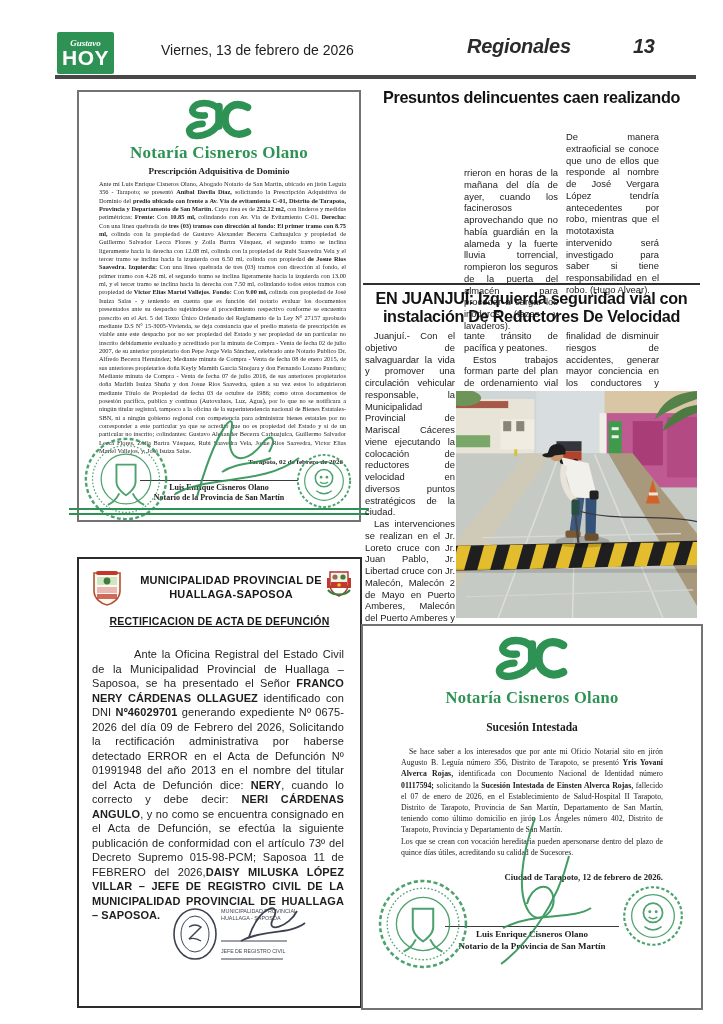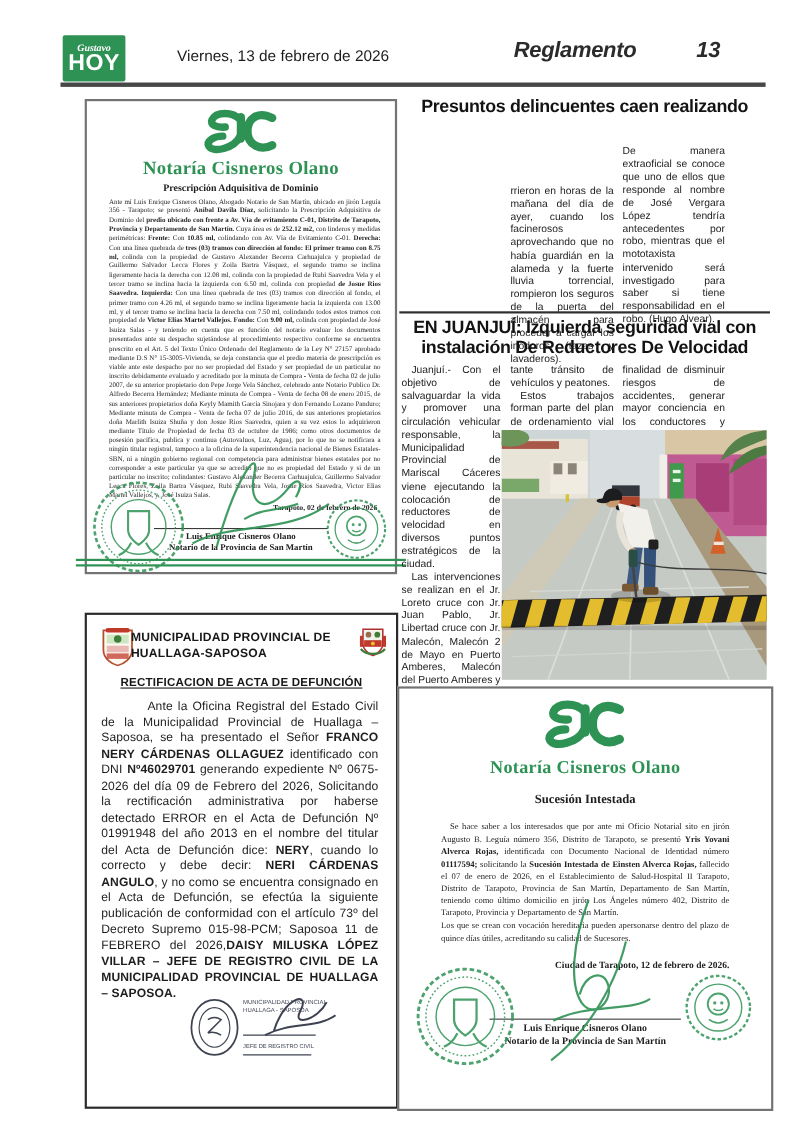--- a/index.html
+++ b/index.html
@@ -33,38 +33,38 @@
   .sdate{font:bold 8.6px/10px "Liberation Serif",serif;color:#222;text-align:right;}
   .sig{text-align:center;}
   .sig .line{display:inline-block;border-top:1px solid #3a3a3a;padding:2px 14px 0 14px;}
   .signm{font:bold 8px/10px "Liberation Serif",serif;color:#1d1d1d;}
   .sigrl{font:bold 8px/10px "Liberation Serif",serif;color:#1d1d1d;}
   .signm2{font:bold 9px/11px "Liberation Serif",serif;color:#1d1d1d;}
   .sigrl2{font:bold 9px/12px "Liberation Serif",serif;color:#1d1d1d;}
   .greenline{background:#2e9254;}
   
   .mbox{border:2.5px solid #2b2b2b;background:#fff;}
-  .morg{font:bold 11px/13.5px "Liberation Sans",sans-serif;color:#181818;text-align:left;letter-spacing:.2px;}
+  .morg{font:bold 11px/13.5px "Liberation Sans",sans-serif;color:#181818;text-align:center;letter-spacing:.2px;padding-left:12px;}
   .mtitle{font:bold 10.5px/13px "Liberation Sans",sans-serif;color:#181818;text-align:center;
           text-decoration:underline;letter-spacing:.2px;}
   .mbody{font:11px/14.5px "Liberation Sans",sans-serif;color:#1e1e1e;text-align:justify;
-         text-indent:42px;letter-spacing:.1px;}
+         text-indent:42px;letter-spacing:.1px;margin-top:12px;}
 </style>
 </head>
 <body>
 
 <div class="page">
 
   <div class="abs" style="left:57px;top:31px;width:638px;height:46px;">
     <div class="hoy abs" style="left:0;top:1px;width:57px;height:42px;">
       <div class="top">Gustavo</div>
       <div class="main">HOY</div>
     </div>
     <div class="hdate abs" style="left:72px;top:10px;margin-left:32px;">Viernes, 13 de febrero de 2026</div>
-    <div class="hsec abs" style="left:410px;top:4px;width:160px;text-align:left;">Reglamento</div>
+    <div class="hsec abs" style="left:410px;top:4px;width:160px;text-align:left;">Regionales</div>
     <div class="hsec abs" style="left:576px;top:4px;">13</div>
   </div>
   <div class="hrule abs" style="left:55px;top:75px;width:641px;height:4px;"></div>
 
   <div class="nbox abs" style="left:77px;top:90px;width:280px;height:428px;">
 
     <svg class="abs" style="left:50%;top:7px;transform:translateX(-50%);" width="76" height="42" viewBox="0 0 100 56">
       <g fill="none" stroke="#2e9254" stroke-linecap="round">
         <path d="M50 10 L50 36" stroke-width="10"></path>
         <path d="M49 13 C40 3 20 3 15 13 C12 19 20 23 31 22" stroke-width="9"></path>
@@ -131,21 +131,21 @@
   <div class="divrule abs" style="left:363px;top:283px;width:337px;height:2px;"></div>
 
   <div class="hl abs" style="left:363px;top:289px;width:337px;">EN JUANJUÍ: Izquierda seguridad vial con</div>
   <div class="hl abs" style="left:363px;top:307px;width:337px;text-transform:capitalize;">instalación de reductores de velocidad</div>
 
   <div class="news abs" style="left:365px;top:330px;width:90px;">
       <p>Juanjuí.- Con el objetivo de salvaguardar la vida y promover una circulación vehicular responsable, la Municipalidad Provincial de Mariscal Cáceres viene ejecutando la colocación de reductores de velocidad en diversos puntos estratégicos de la ciudad.</p>
       <p>Las intervenciones se realizan en el Jr. Loreto cruce con Jr. Juan Pablo, Jr. Libertad cruce con Jr. Malecón, Malecón 2 de Mayo en Puerto Amberes, Malecón del Puerto Amberes y Jr. Cahuide en el sector Juanjuicillo parte baja, zonas donde se registra cons-</p>
     </div>
   <div class="news cont abs" style="left:464px;top:330px;width:94px;">
-      <p>tante tránsito de vehículos y peatones.</p>
+      <p>tante tránsito de pacífica y peatones.</p>
       <p>Estos trabajos forman parte del plan de ordenamiento vial impulsado por la comuna provincial, con la</p>
     </div>
   <div class="news cont abs" style="left:566px;top:330px;width:93px;">
       <p>finalidad de disminuir riesgos de accidentes, generar mayor conciencia en los conductores y garantizar espacios más seguros para la población.</p>
     </div>
 
   <svg class="abs" style="left:456px;top:391px;" width="241" height="227" viewBox="0 0 240 226">
     <rect x="0" y="0" width="240" height="226" fill="#c6cac5"></rect>
     <g>
       <rect x="0" y="0" width="240" height="62" fill="#cfd6d7"></rect>

